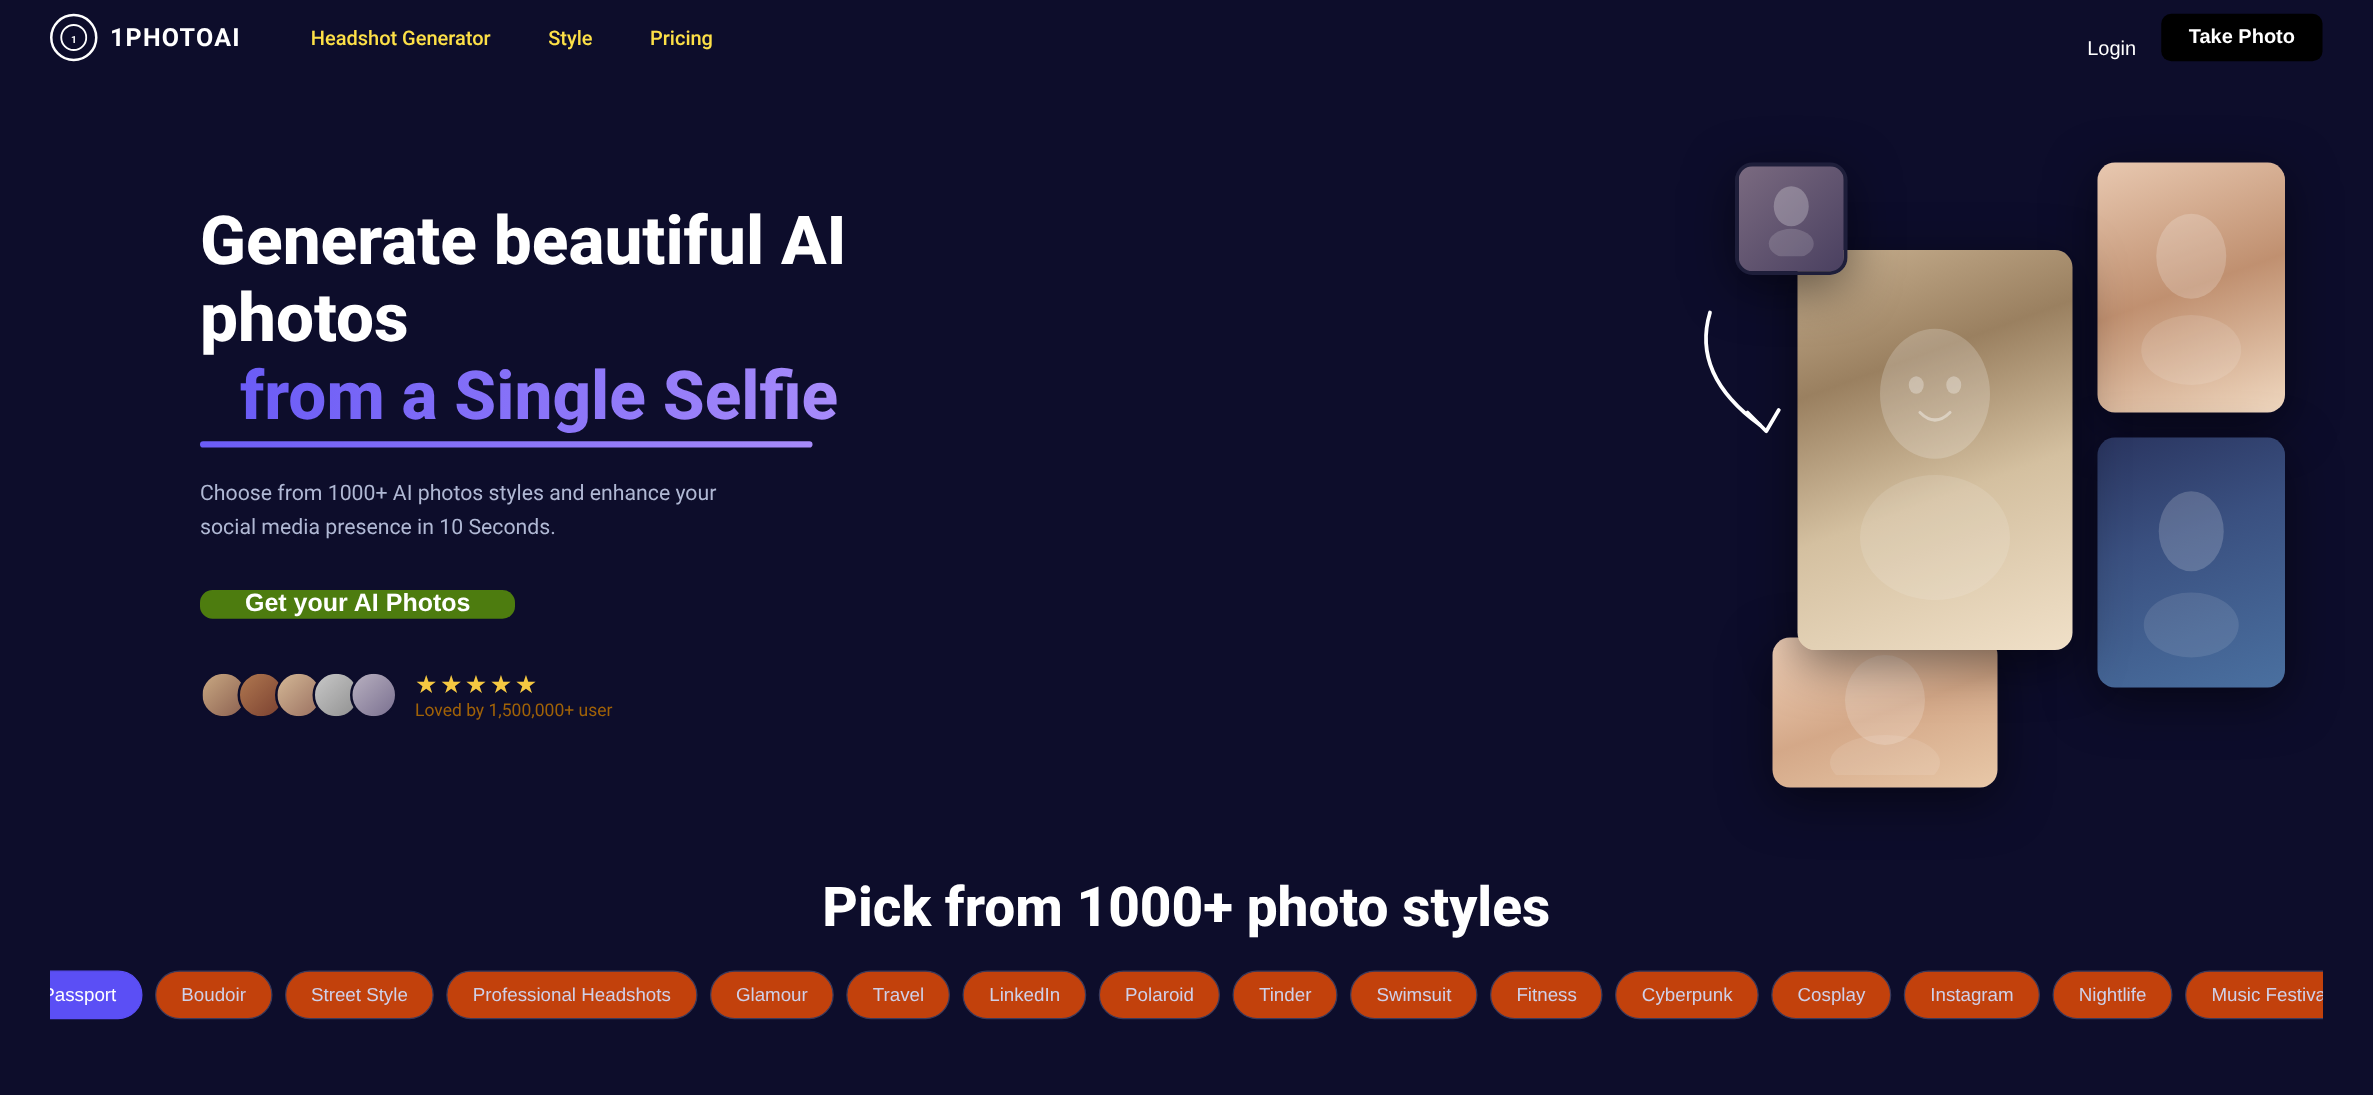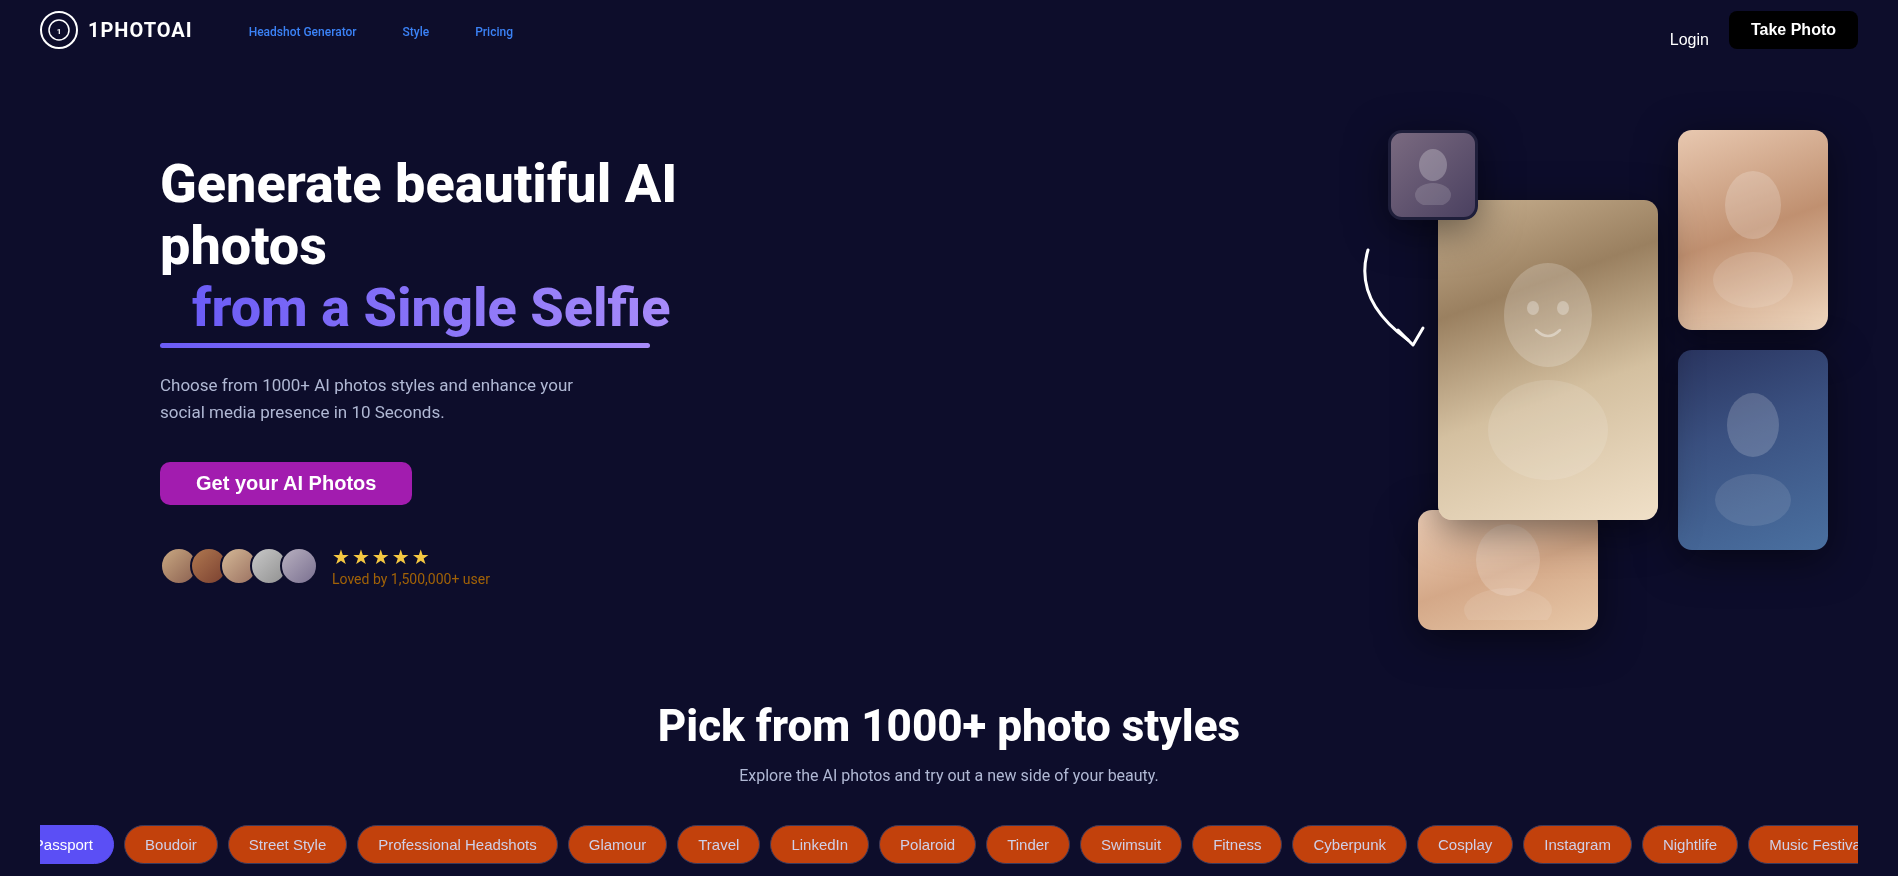--- a/index.html
+++ b/index.html
@@ -52,23 +52,23 @@
       font-weight: 700;
       color: white;
       letter-spacing: 1px;
     }
     .nav-links {
       display: flex;
       gap: 30px;
       list-style: none;
     }
     .nav-links a {
-      color: #3b82f6;
+      color: #fde047;
       text-decoration: none;
-      font-size: 12px;
+      font-size: 16px;
       font-weight: 500;
       padding-left: 16px;
     }
     .nav-right {
       display: flex;
       align-items: flex-end;
       gap: 20px;
     }
     .btn-login {
       background: none;
@@ -124,24 +124,24 @@
       width: 490px;
     }
     .hero-subtitle {
       font-size: 17px;
       color: #b0b8d4;
       line-height: 1.6;
       margin-bottom: 36px;
       max-width: 440px;
     }
     .btn-cta {
-      background-color: #a21caf;
+      background-color: #4d7c0f;
       color: white;
       border: none;
-      padding: 10px 36px;
+      padding: 0 36px;
       border-radius: 10px;
       font-size: 20px;
       font-weight: 700;
       cursor: pointer;
       display: inline-block;
       margin-bottom: 32px;
     }
     .social-proof {
       display: flex;
       align-items: center;
@@ -412,21 +412,20 @@
           <ellipse cx="65" cy="40" rx="32" ry="36" fill="rgba(255,255,255,0.18)"></ellipse>
           <ellipse cx="65" cy="90" rx="44" ry="22" fill="rgba(255,255,255,0.1)"></ellipse>
         </svg>
       </div>
     </div>
   </div>
 </section>
 
 <section class="pick-section">
   <h2 class="pick-title">Pick from 1000+ photo styles</h2>
-  <p class="pick-subtitle">Explore the AI photos and try out a new side of your beauty.</p>
   <div class="style-tags" id="style-tags-container">
 
   <button class="tag active">Passport</button>
       <button class="tag">Boudoir</button>
       <button class="tag">Street Style</button>
       <button class="tag">Professional Headshots</button>
       <button class="tag">Glamour</button>
       <button class="tag">Travel</button>
       <button class="tag">LinkedIn</button>
       <button class="tag">Polaroid</button>

